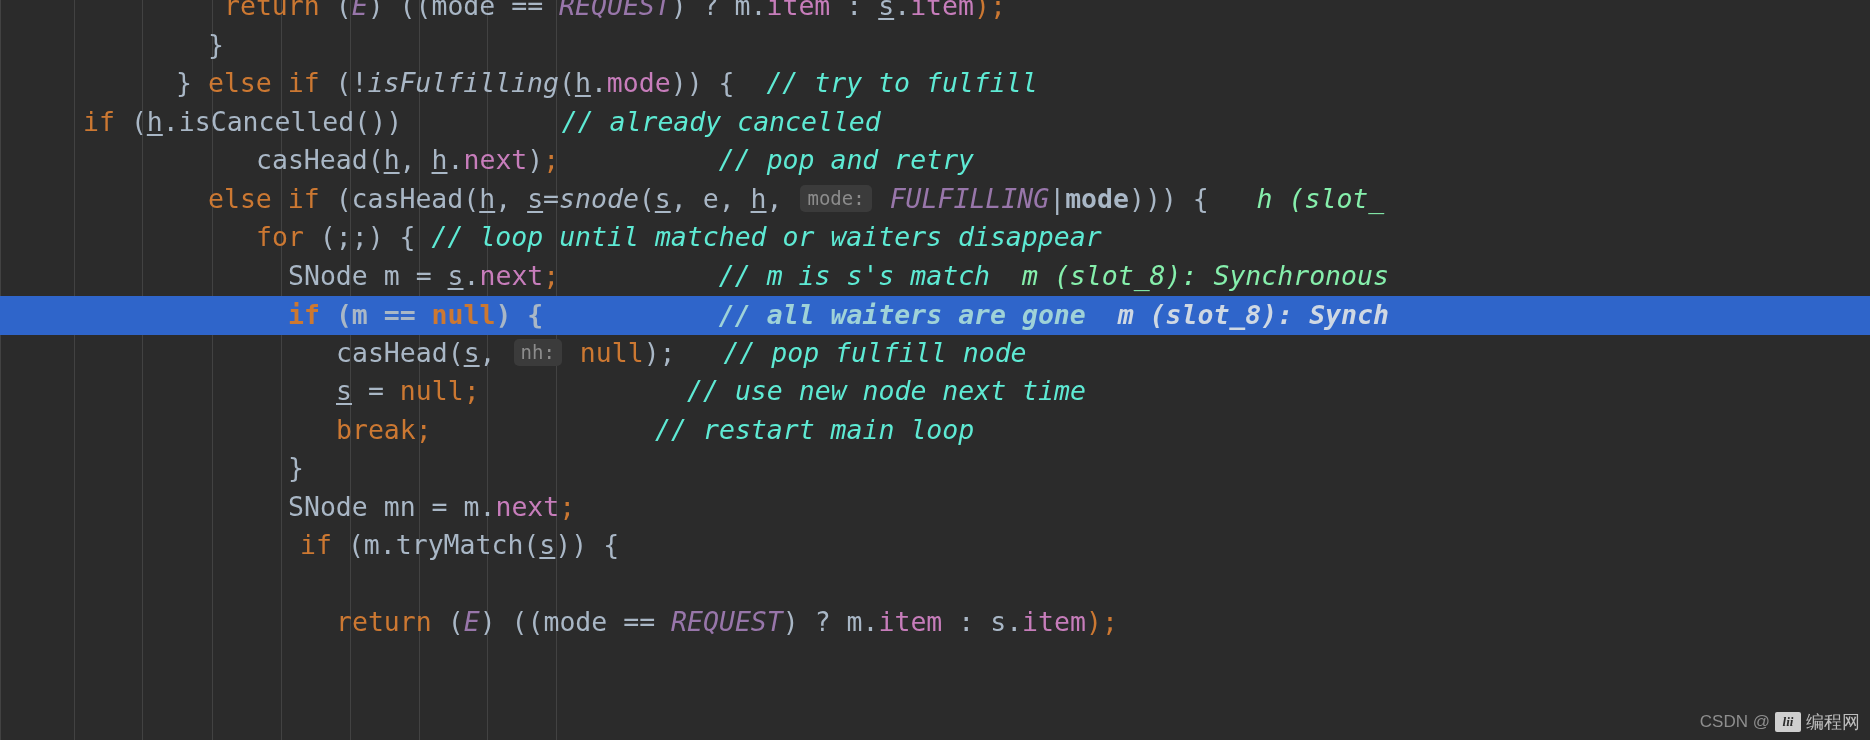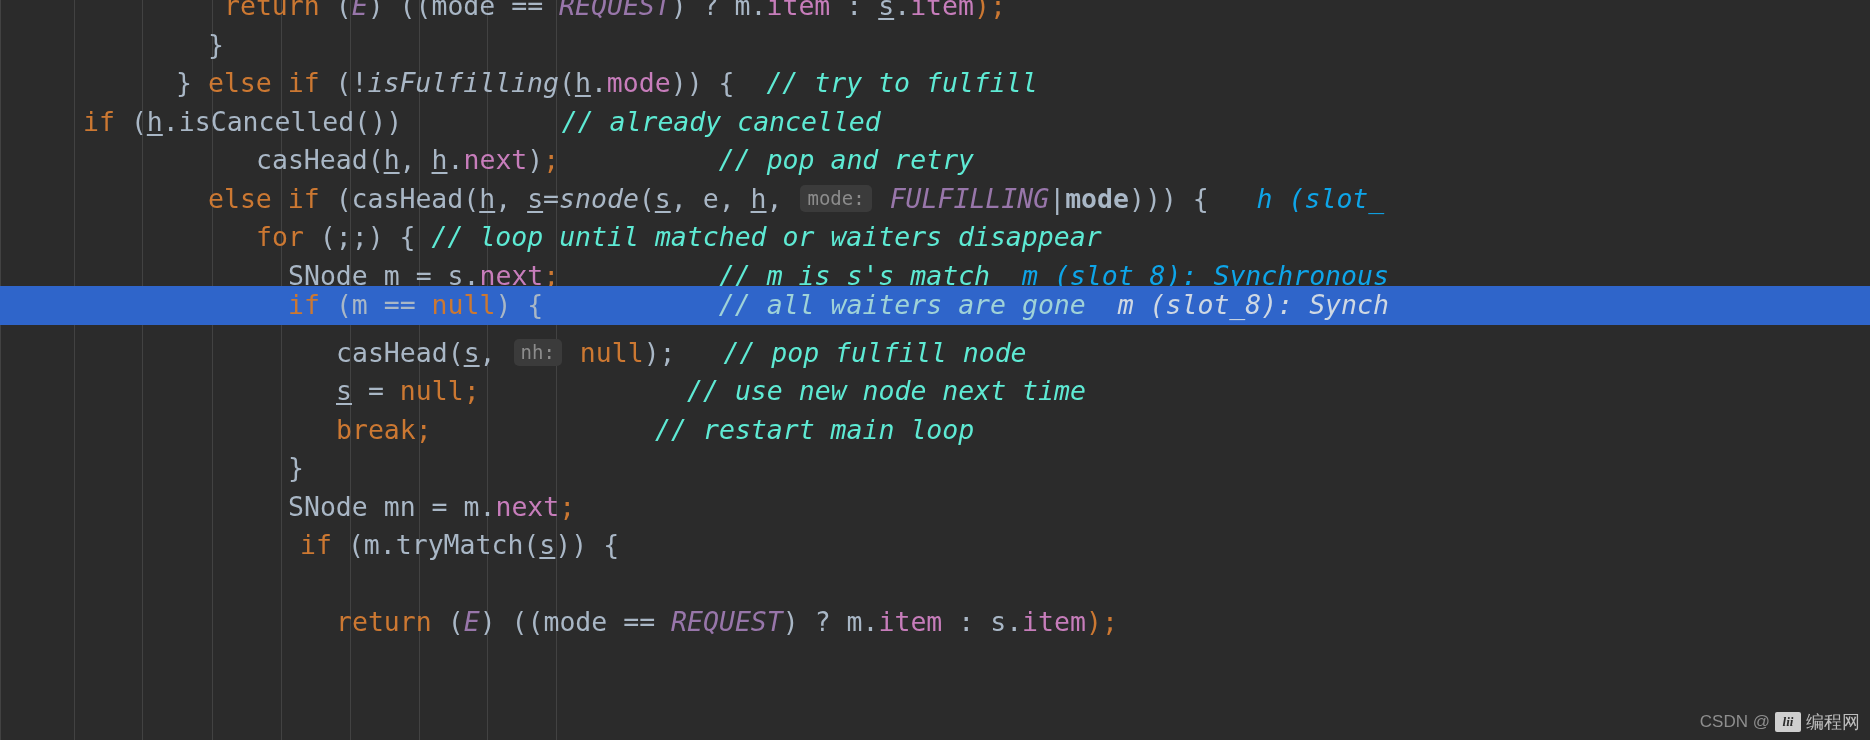--- a/index.html
+++ b/index.html
@@ -39,21 +39,21 @@
   
   .kw   { color:#cc7832; }            
   .pln  { color:#a9b7c6; }            
   .fld  { color:#c77dbb; }            
   .cmt  { color:#629755; }            
   .cmt  { color:#5eead4; font-style:italic; }
   .sconst { color:#9876aa; font-style:italic; }   
   .mth  { color:#a9b7c6; font-style:italic; }     
   .var-u { text-decoration:underline; text-decoration-thickness:1.5px; text-underline-offset:3px; }
   .bold { font-weight:bold; }
-  .dbg  { color:#0ea5e9; font-style:italic; }     
+  .dbg  { color:#86efac; font-style:italic; }     
   .hint {
     color:#8c8c8c; font-size:19px; font-style:normal;
     background:#3b3b3b; border-radius:5px;
     padding:2px 7px 3px 7px; margin:0 2px;
     position:relative; top:-3px;
   }
 
   
   #watermark {
     position:absolute; right:10px; bottom:6px; z-index:5;
@@ -88,21 +88,21 @@
 
   <div class="lines">
       <div class="line" style="position: absolute; left: 0px; right: 0px; top: -13px;"><span class="code" style="padding-left: 224px;"><span class="kw">return </span><span class="pln">(</span><span class="sconst">E</span><span class="pln">) ((mode == </span><span class="sconst">REQUEST</span><span class="pln">) ? m.</span><span class="fld">item</span><span class="pln"> : </span><span class="var-u">s</span><span class="pln">.</span><span class="fld">item</span><span class="kw">);</span></span></div>
       <div class="line" style="position: absolute; left: 0px; right: 0px; top: 25.5px;"><span class="code" style="padding-left: 208px;"><span class="pln">}</span></span></div>
       <div class="line" style="position: absolute; left: 0px; right: 0px; top: 64px;"><span class="code" style="padding-left: 176px;"><span class="pln">} </span><span class="kw">else if</span><span class="pln"> (!</span><span class="mth">isFulfilling</span><span class="pln">(</span><span class="var-u">h</span><span class="pln">.</span><span class="fld">mode</span><span class="pln">)) {</span><span class="cmt">  // try to fulfill</span></span></div>
       <div class="line" style="position: absolute; left: 0px; right: 0px; top: 102.5px;"><span class="code" style="padding-left: 83px;"><span class="kw">if</span><span class="pln"> (</span><span class="var-u">h</span><span class="pln">.isCancelled())</span><span class="cmt">          // already cancelled</span></span></div>
       <div class="line" style="position: absolute; left: 0px; right: 0px; top: 141px;"><span class="code" style="padding-left: 256px;"><span class="pln">casHead(</span><span class="var-u">h</span><span class="pln">, </span><span class="var-u">h</span><span class="pln">.</span><span class="fld">next</span><span class="pln">)</span><span class="kw">;</span><span class="cmt">          // pop and retry</span></span></div>
       <div class="line" style="position: absolute; left: 0px; right: 0px; top: 179.5px;"><span class="code" style="padding-left: 208px;"><span class="kw">else if</span><span class="pln"> (casHead(</span><span class="var-u">h</span><span class="pln">, </span><span class="var-u">s</span><span class="pln">=</span><span class="mth">snode</span><span class="pln">(</span><span class="var-u">s</span><span class="pln">, e, </span><span class="var-u">h</span><span class="pln">, </span><span class="hint">mode:</span><span class="pln"> </span><span class="sconst">FULFILLING</span><span class="pln">|</span><span class="bold">mode</span><span class="pln">))) {</span><span class="dbg">   h (slot_</span></span></div>
       <div class="line" style="position: absolute; left: 0px; right: 0px; top: 218px;"><span class="code" style="padding-left: 256px;"><span class="kw">for</span><span class="pln"> (;;) {</span><span class="cmt"> // loop until matched or waiters disappear</span></span></div>
       <div class="line" style="position: absolute; left: 0px; right: 0px; top: 256.5px;"><span class="code" style="padding-left: 288px;"><span class="pln">SNode m = </span><span class="var-u">s</span><span class="pln">.</span><span class="fld">next</span><span class="kw">;</span><span class="cmt">          // m is s's match</span><span class="dbg">  m (slot_8): Synchronous</span></span></div>
-      <div class="line hl" style="position: absolute; left: 0px; right: 0px; top: 286px;"><span class="code" style="padding-left: 288px;"><span class="kw">if</span><span class="pln"> (m == </span><span class="kw">null</span><span class="pln">) {</span><span class="cmt">           // all waiters are gone</span><span class="dbg">  m (slot_8): Synch</span></span></div>
+      <div class="line hl" style="position: absolute; left: 0px; right: 0px; top: 296px; font-weight: bold;"><span class="code" style="padding-left: 288px;"><span class="kw">if</span><span class="pln"> (m == </span><span class="kw">null</span><span class="pln">) {</span><span class="cmt">           // all waiters are gone</span><span class="dbg">  m (slot_8): Synch</span></span></div>
       <div class="line" style="position: absolute; left: 0px; right: 0px; top: 333.5px;"><span class="code" style="padding-left: 336px;"><span class="pln">casHead(</span><span class="var-u">s</span><span class="pln">, </span><span class="hint">nh:</span><span class="pln"> </span><span class="kw">null</span><span class="pln">);</span><span class="cmt">   // pop fulfill node</span></span></div>
       <div class="line" style="position: absolute; left: 0px; right: 0px; top: 372px;"><span class="code" style="padding-left: 336px;"><span class="var-u">s</span><span class="pln"> = </span><span class="kw">null</span><span class="kw">;</span><span class="cmt">             // use new node next time</span></span></div>
       <div class="line" style="position: absolute; left: 0px; right: 0px; top: 410.5px;"><span class="code" style="padding-left: 336px;"><span class="kw">break</span><span class="kw">;</span><span class="cmt">              // restart main loop</span></span></div>
       <div class="line" style="position: absolute; left: 0px; right: 0px; top: 449px;"><span class="code" style="padding-left: 288px;"><span class="pln">}</span></span></div>
       <div class="line" style="position: absolute; left: 0px; right: 0px; top: 487.5px;"><span class="code" style="padding-left: 288px;"><span class="pln">SNode mn = m.</span><span class="fld">next</span><span class="kw">;</span></span></div>
       <div class="line" style="position: absolute; left: 12px; right: 0px; top: 526px;"><span class="code" style="padding-left: 288px;"><span class="kw">if</span><span class="pln"> (m.tryMatch(</span><span class="var-u">s</span><span class="pln">)) {</span></span></div>
       <div class="line" style="position: absolute; left: 0px; right: 0px; top: 603px;"><span class="code" style="padding-left: 336px;"><span class="kw">return </span><span class="pln">(</span><span class="sconst">E</span><span class="pln">) ((mode == </span><span class="sconst">REQUEST</span><span class="pln">) ? m.</span><span class="fld">item</span><span class="pln"> : s.</span><span class="fld">item</span><span class="kw">);</span></span></div>
     </div>
 
   <div id="watermark">

